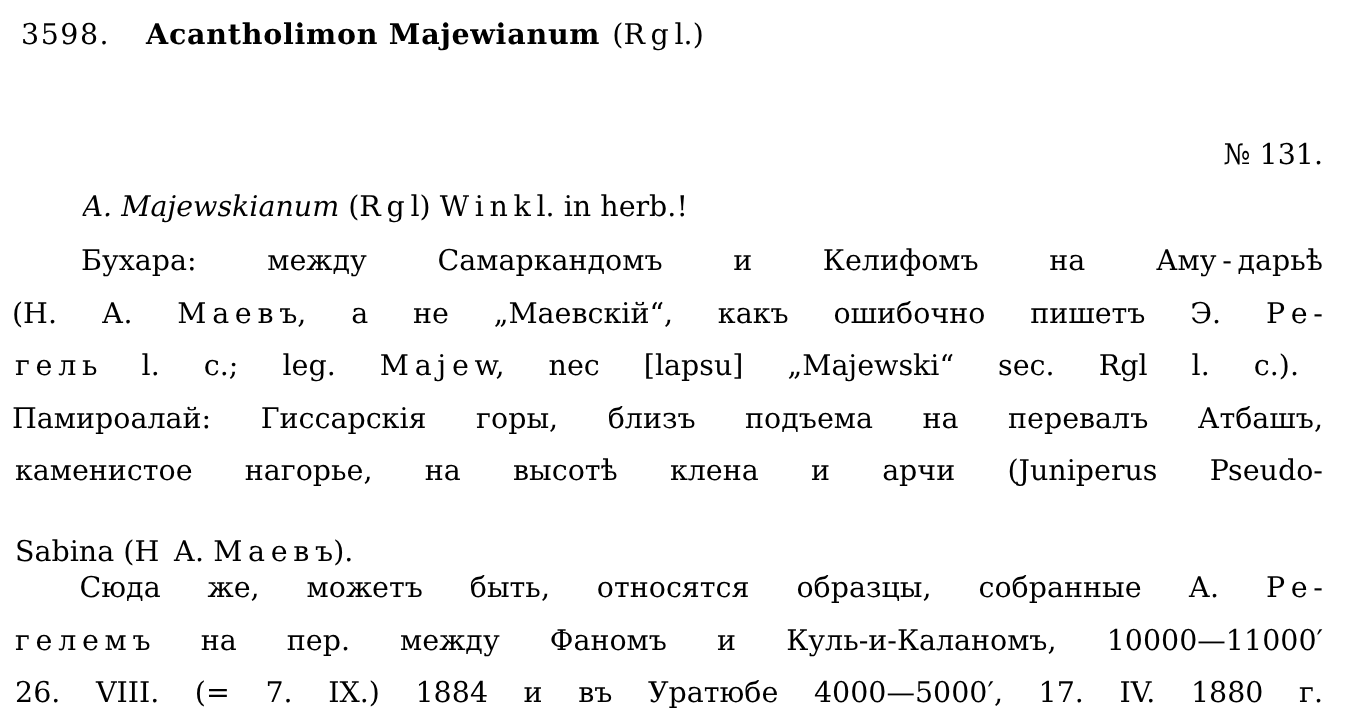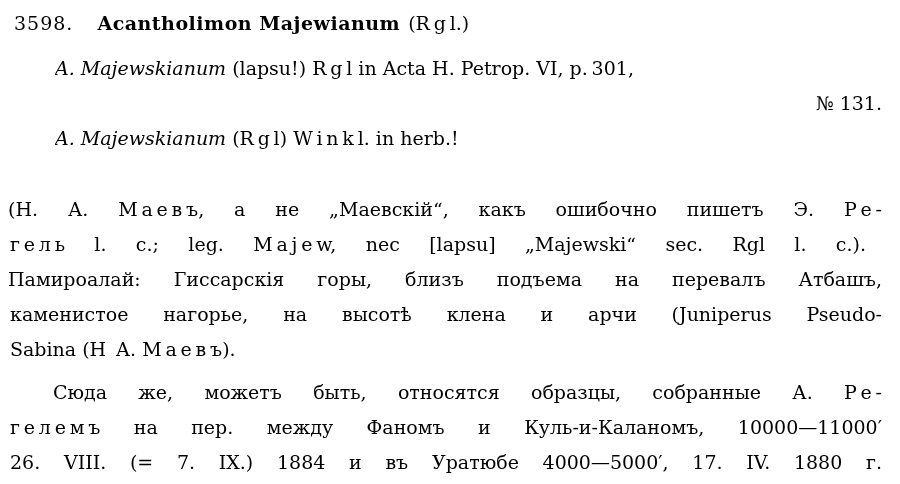--- a/index.html
+++ b/index.html
@@ -31,45 +31,45 @@
 </style>
 </head>
 <body>
 
 <div class="page">
 
   <div class="line heading" style="top:6px; left:14px; right:18px;">
     <span class="num">3598.</span><span class="title">Acantholimon Majewianum</span><span>(R g l.)</span>
   </div>
 
-  <div class="line" style="top:51px; left:55px; right:18px;">
-    <span class="syn-name">A. Majewskianum</span><span>(lapsu!) R g l in Acta H. Petrop. VI, p. 301,</span>
-  </div>
 
   <div class="line" style="top:86px; left:130px; right:18px;text-align:right;">
     <span>№ 131.</span>
   </div>
 
   <div class="line" style="top:121px; left:55px; right:18px;">
     <span class="syn-name">A. Majewskianum</span><span>(R g l) W i n k l. in herb.!</span>
   </div>
 
+  <div class="line just" style="top:157px; left:54px; right:18px;">
+    <span>Бухара: между Самаркандомъ и Келифомъ на Аму - дарьѣ</span>
+  </div>
   <div class="line just" style="top:192px; left:8px; right:18px;">
     <span>(Н. А. М а е в ъ, а не „Маевскій“, какъ ошибочно пишетъ Э. Р е -</span>
   </div>
   <div class="line just" style="top:227px; left:10px; right:34px;">
     <span>г е л ь l. c.; leg. M a j e w, nec [lapsu] „Majewski“ sec. Rgl l. c.).</span>
   </div>
   <div class="line just" style="top:262px; left:8px; right:18px;">
     <span>Памироалай: Гиссарскія горы, близъ подъема на перевалъ Атбашъ,</span>
   </div>
   <div class="line just" style="top:297px; left:10px; right:18px;">
     <span>каменистое нагорье, на высотѣ клена и арчи (Juniperus Pseudo-</span>
   </div>
-  <div class="line" style="top:332px; left:10px; right:18px;">
+  <div class="line" style="top:351px; left:10px; right:18px;">
     <span>Sabina (Н А. М а е в ъ).</span>
   </div>
 
   <div class="line just" style="top:375px; left:53px; right:18px;">
     <span>Сюда же, можетъ быть, относятся образцы, собранные А. Р е -</span>
   </div>
   <div class="line just" style="top:410px; left:10px; right:18px;">
     <span>г е л е м ъ на пер. между Фаномъ и Куль-и-Каланомъ, 10000—11000′</span>
   </div>
   <div class="line just" style="top:445px; left:10px; right:18px;">

